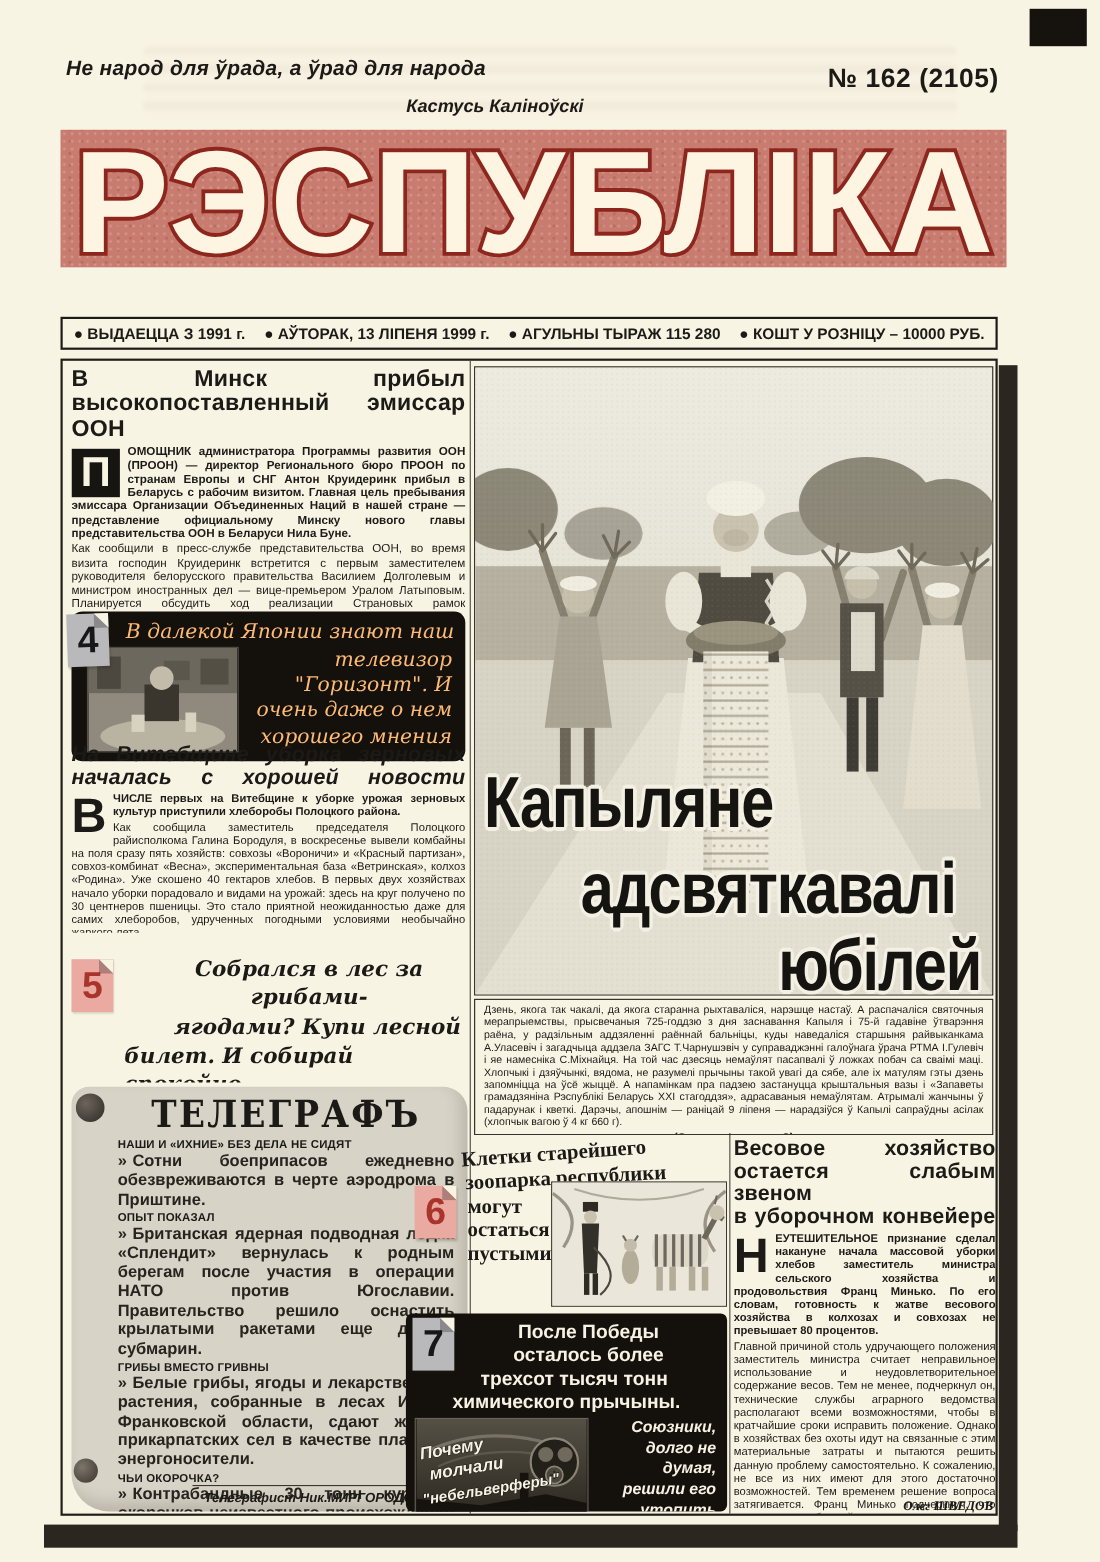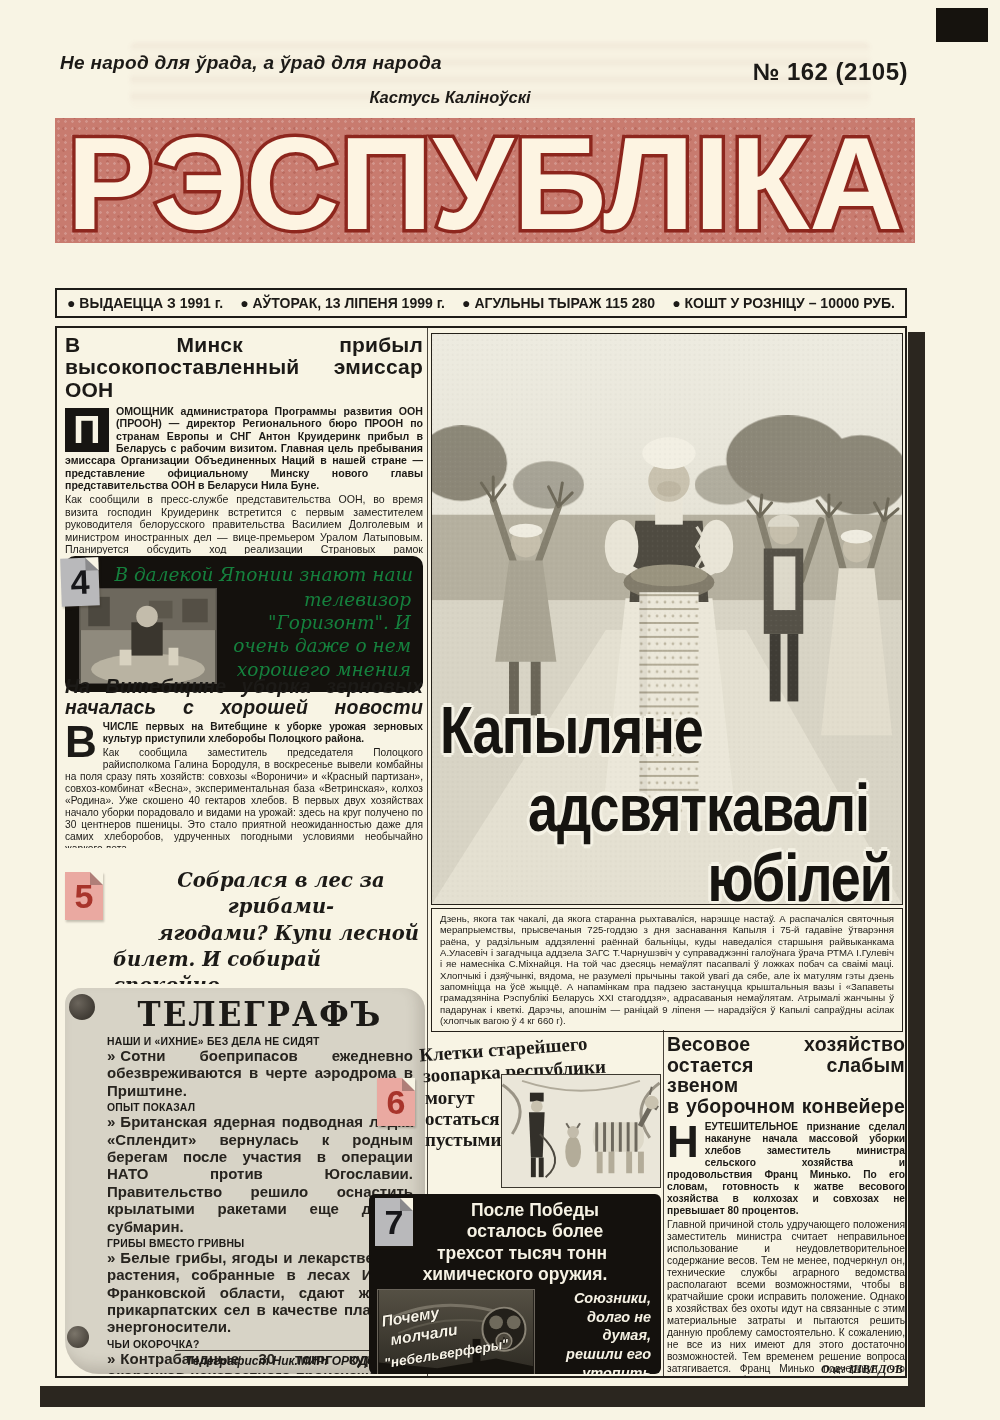--- a/index.html
+++ b/index.html
@@ -53,21 +53,21 @@
   
   .tile { position:absolute; width:38px; height:48px; display:flex; align-items:center; justify-content:center;
     font-weight:bold; font-size:34px; z-index:5; box-shadow:1px 2px 2px rgba(40,30,20,.25); }
   .tile .fold { position:absolute; top:0; right:0; width:0; height:0;
     border-top:13px solid #f8f4e4; border-left:13px solid rgba(0,0,0,.25); }
   .tile-gray { background:#b9b9bb; color:#17171a; }
   .tile-pink { background:#eaa9a1; color:#a8342b; }
 
   
   #box4 { position:absolute; left:8px; top:228px; width:358px; height:136px; background:#14110d;
-    border-radius:10px; color:#15803d; padding:7px 10px 6px 14px; overflow:hidden; }
+    border-radius:10px; color:#fdba74; padding:7px 10px 6px 14px; overflow:hidden; }
   .script-line { font-family:"DejaVu Serif", serif; font-style:italic; font-size:18.5px; line-height:1.25; }
   #box4 .row { display:flex; margin-top:2px; }
   #box4 .mini-photo { width:138px; height:96px; border:1px solid #55504a; flex:none; }
   #box4 .txt { flex:1; text-align:right; padding-right:2px; }
 
   
   #item5 { position:absolute; left:56px; top:540px; width:306px; height:116px; overflow:hidden; }
   #item5 .hw { font-family:"DejaVu Serif", serif; font-style:italic; font-weight:bold; font-size:19.5px; line-height:1.35; }
   #item5 .hw:nth-child(1){ text-align:center; padding-left:30px; }
   #item5 .hw:nth-child(2){ text-align:right; }
@@ -381,21 +381,21 @@
     </div>
 
     <div id="item7">
       <div class="tile tile-gray" style="left:6px; top:4px;">
         <span>7</span>
           <span class="fold"></span>
       </div>
       <div class="wl">После Победы</div>
       <div class="wl">осталось более</div>
       <div class="wl" style="padding-left:14px;">трехсот тысяч тонн</div>
-      <div class="wl" style="padding-left:0;">химического оружия.</div>
+      <div class="wl" style="padding-left:0;">химического прычыны.</div>
       <div class="bottom">
         <svg class="chem-img" viewBox="0 0 158 94">
           <defs>
             <linearGradient id="chembg" x1="0" y1="0" x2="0" y2="1">
               <stop offset="0" stop-color="#555044"></stop>
                 <stop offset="1" stop-color="#2a2720"></stop>
             </linearGradient>
           </defs>
           <rect width="158" height="94" fill="url(#chembg)"></rect>
           <path d="M10,30 Q60,6 120,22" stroke="#8a8476" stroke-width="3" fill="none" opacity="0.7"></path>

